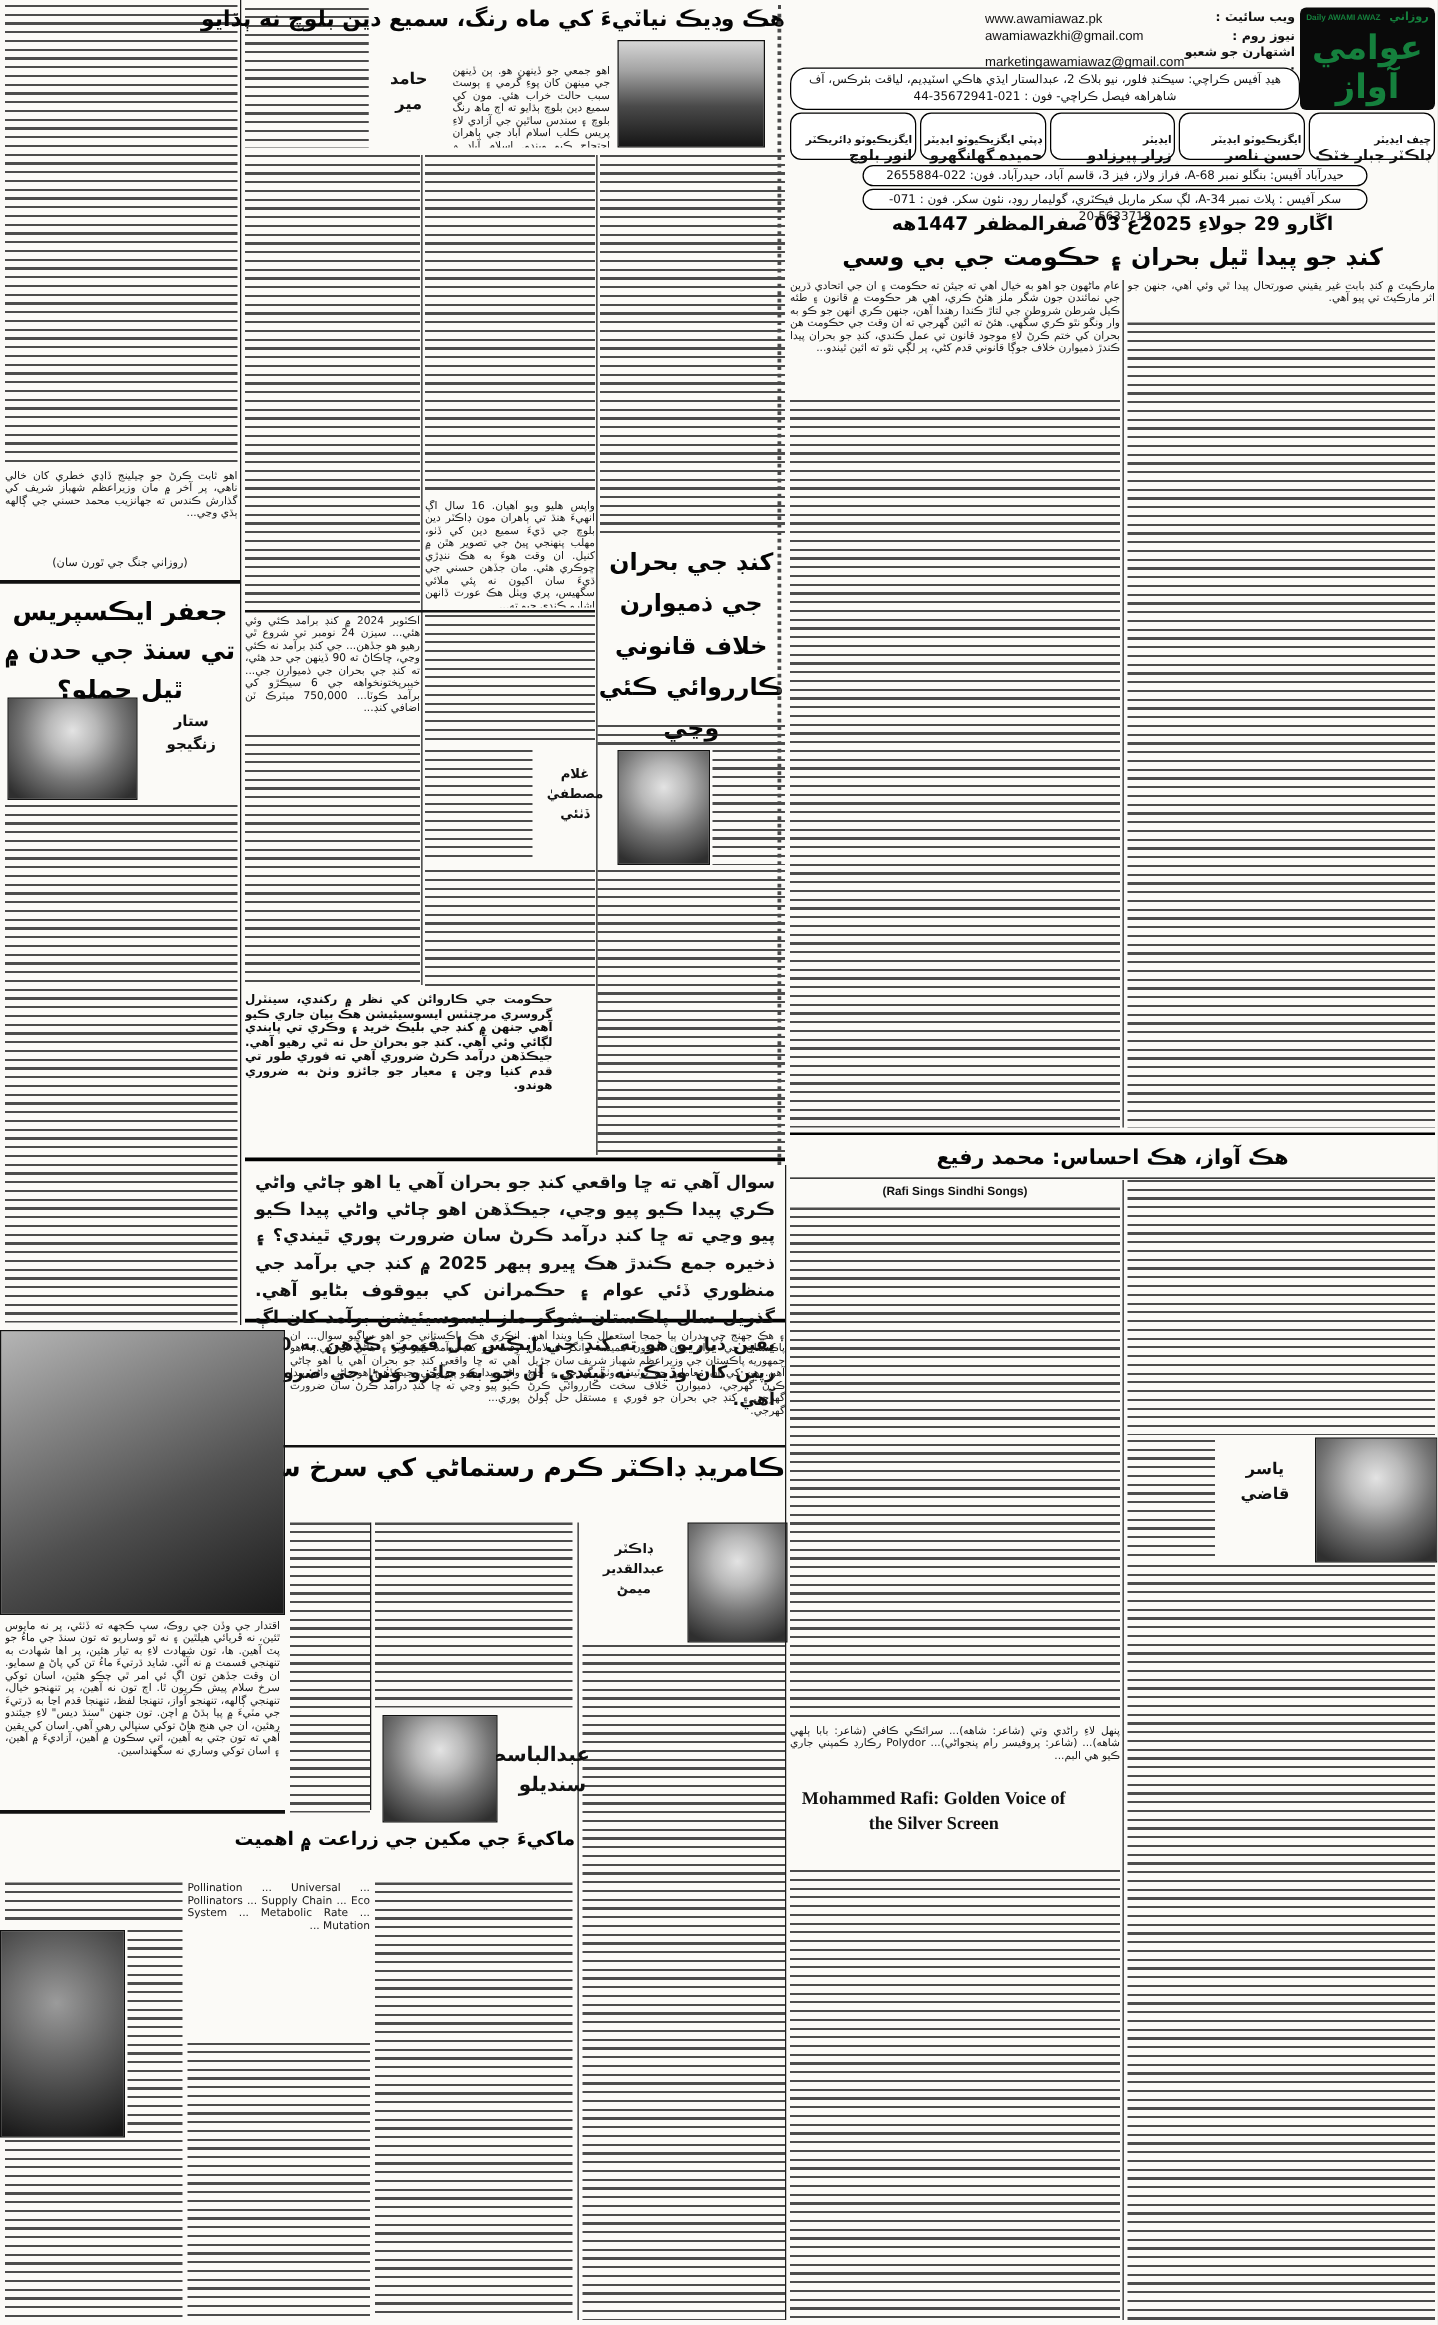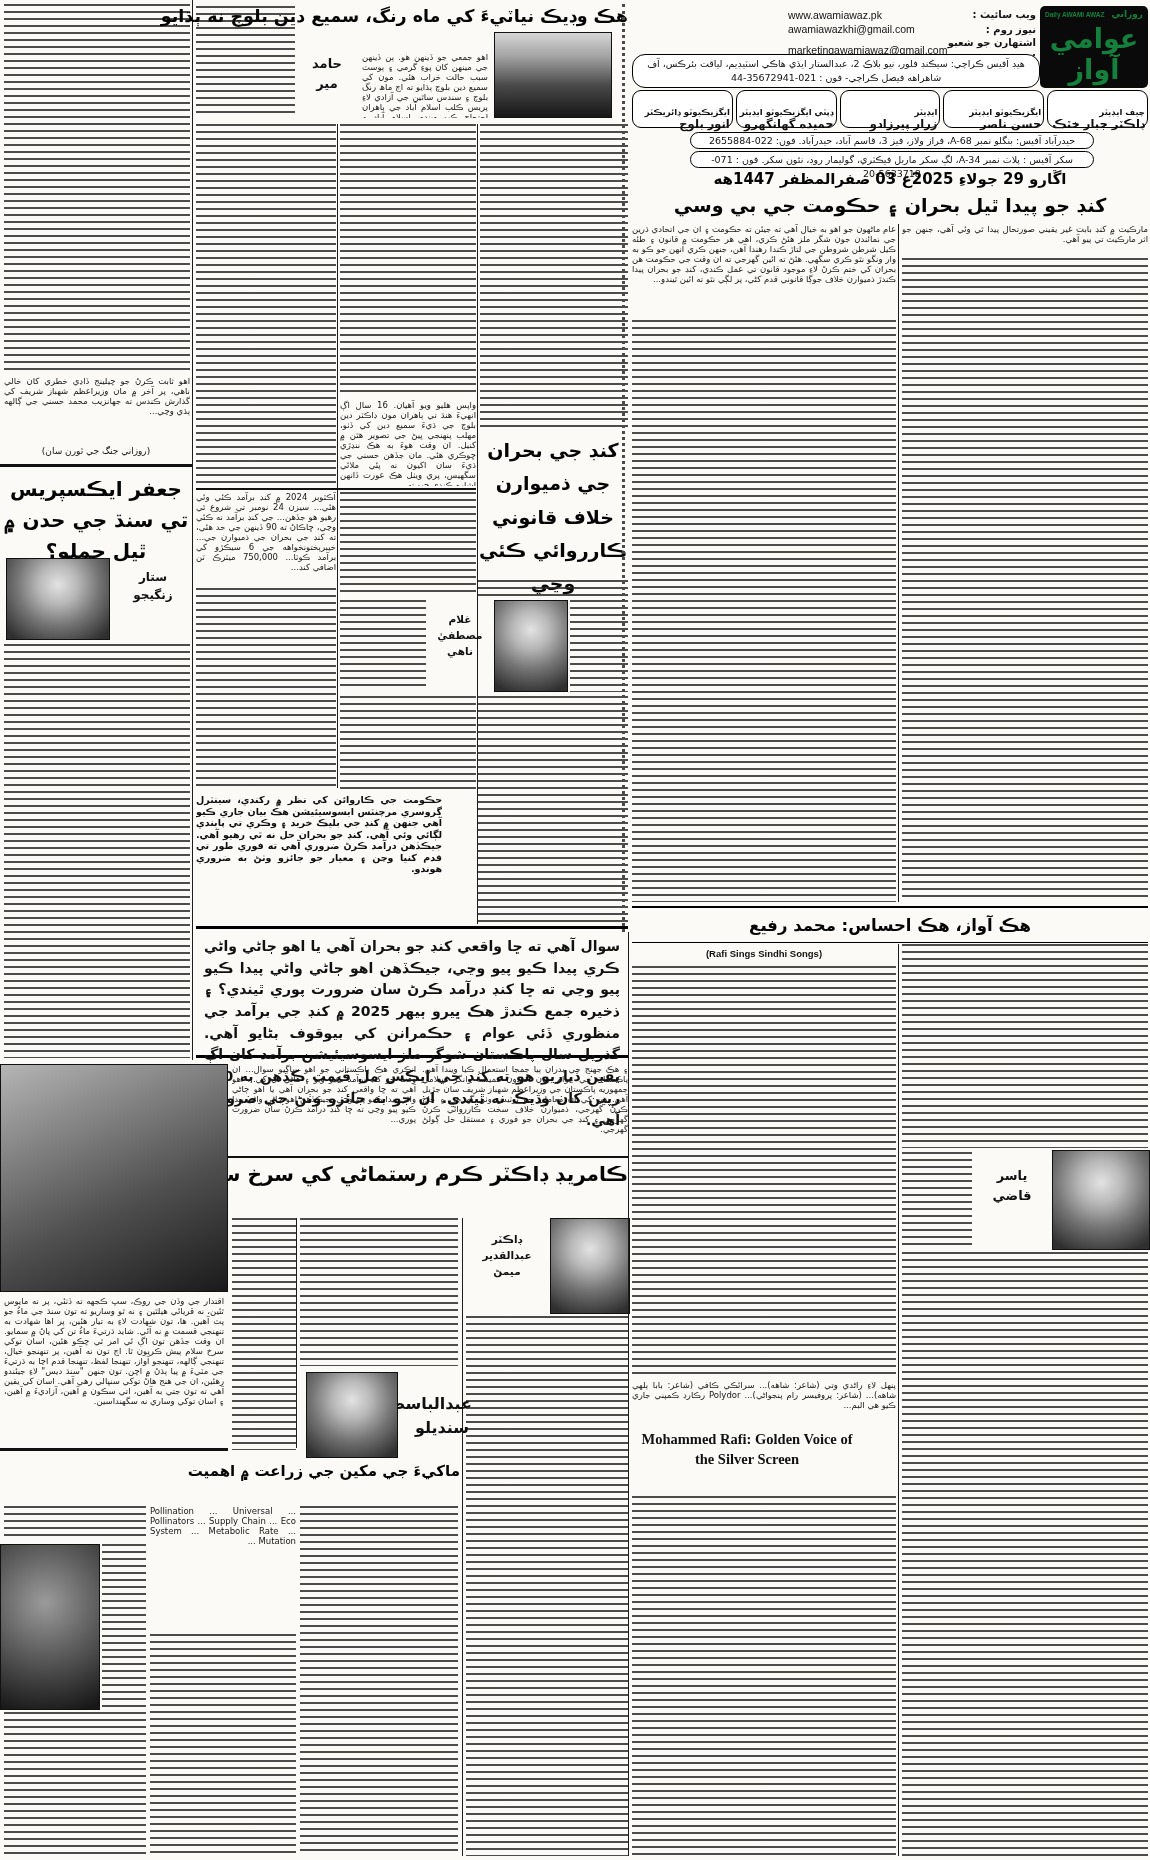--- a/index.html
+++ b/index.html
@@ -65,21 +65,21 @@
   <div class="abs txt" style="left:340px;top:400px;width:136px;height:86px;">واپس هليو ويو آهيان. 16 سال اڳ انهيءَ هنڌ تي ٻاهران مون ڊاڪٽر دين بلوچ جي ڌيءَ سميع دين کي ڏٺو، مهلب پنهنجي ڀيڻ جي تصوير هٿن ۾ کنيل. ان وقت هوءَ به هڪ ننڍڙي ڇوڪري هئي. مان جڏهن حسني جي ڌيءَ سان اکيون نه پئي ملائي سگهيس، پري ويٺل هڪ عورت ڏانهن اشارو ڪندي چيو ته...</div>
   <div class="abs fill" style="left:196px;top:124px;width:140px;height:362px;"></div>
   <div class="abs vr" style="left:337px;top:124px;height:664px;"></div>
   <div class="abs vr" style="left:477px;top:124px;height:800px;"></div>
   <div class="abs hr" style="left:196px;top:488px;width:280px;height:2px;"></div>
 
   <div class="abs hl center" style="left:478px;top:434px;width:150px;height:142px;font-size:19px;line-height:1.75;">کنڊ جي بحران جي ذميوارن خلاف قانوني ڪارروائي ڪئي وڃي</div>
   <div class="abs fill" style="left:478px;top:580px;width:150px;height:16px;"></div>
   <div class="abs name-box" style="left:428px;top:612px;width:64px;height:58px;font-size:10.5px;">
     <div>غلام مصطفيٰ</div>
-    <div>ناهي</div>
+    <div>ڏٺئي</div>
   </div>
   <div class="abs headshot" style="left:494px;top:600px;width:72px;height:90px;"></div>
   <div class="abs fill" style="left:570px;top:600px;width:58px;height:92px;"></div>
   <div class="abs fill" style="left:478px;top:696px;width:150px;height:229px;"></div>
   <div class="abs fill" style="left:340px;top:492px;width:136px;height:104px;"></div>
   <div class="abs fill" style="left:340px;top:600px;width:86px;height:90px;"></div>
   <div class="abs fill" style="left:340px;top:696px;width:136px;height:96px;"></div>
   <div class="abs txt" style="left:196px;top:492px;width:140px;height:92px;">آڪٽوبر 2024 ۾ کنڊ برآمد ڪئي وئي هئي... سيزن 24 نومبر تي شروع ٿي رهيو هو جڏهن... جي کنڊ برآمد نه ڪئي وڃي، ڇاڪاڻ ته 90 ڏينهن جي حد هئي، ته کنڊ جي بحران جي ذميوارن جي... خيبرپختونخواهه جي 6 سيڪڙو کي برآمد ڪوٽا... 750,000 ميٽرڪ ٽن اضافي کنڊ...</div>
   <div class="abs fill" style="left:196px;top:588px;width:140px;height:202px;"></div>
   <div class="abs txt2" style="left:196px;top:794px;width:246px;height:128px;">حڪومت جي ڪاروائن کي نظر ۾ رکندي، سينٽرل گروسري مرچنٽس ايسوسيئيشن هڪ بيان جاري ڪيو آهي جنهن ۾ کنڊ جي بليڪ خريد ۽ وڪري تي پابندي لڳائي وئي آهي. کنڊ جو بحران حل نه ٿي رهيو آهي. جيڪڏهن درآمد ڪرڻ ضروري آهي ته فوري طور تي قدم کنيا وڃن ۽ معيار جو جائزو وٺڻ به ضروري هوندو.</div>

